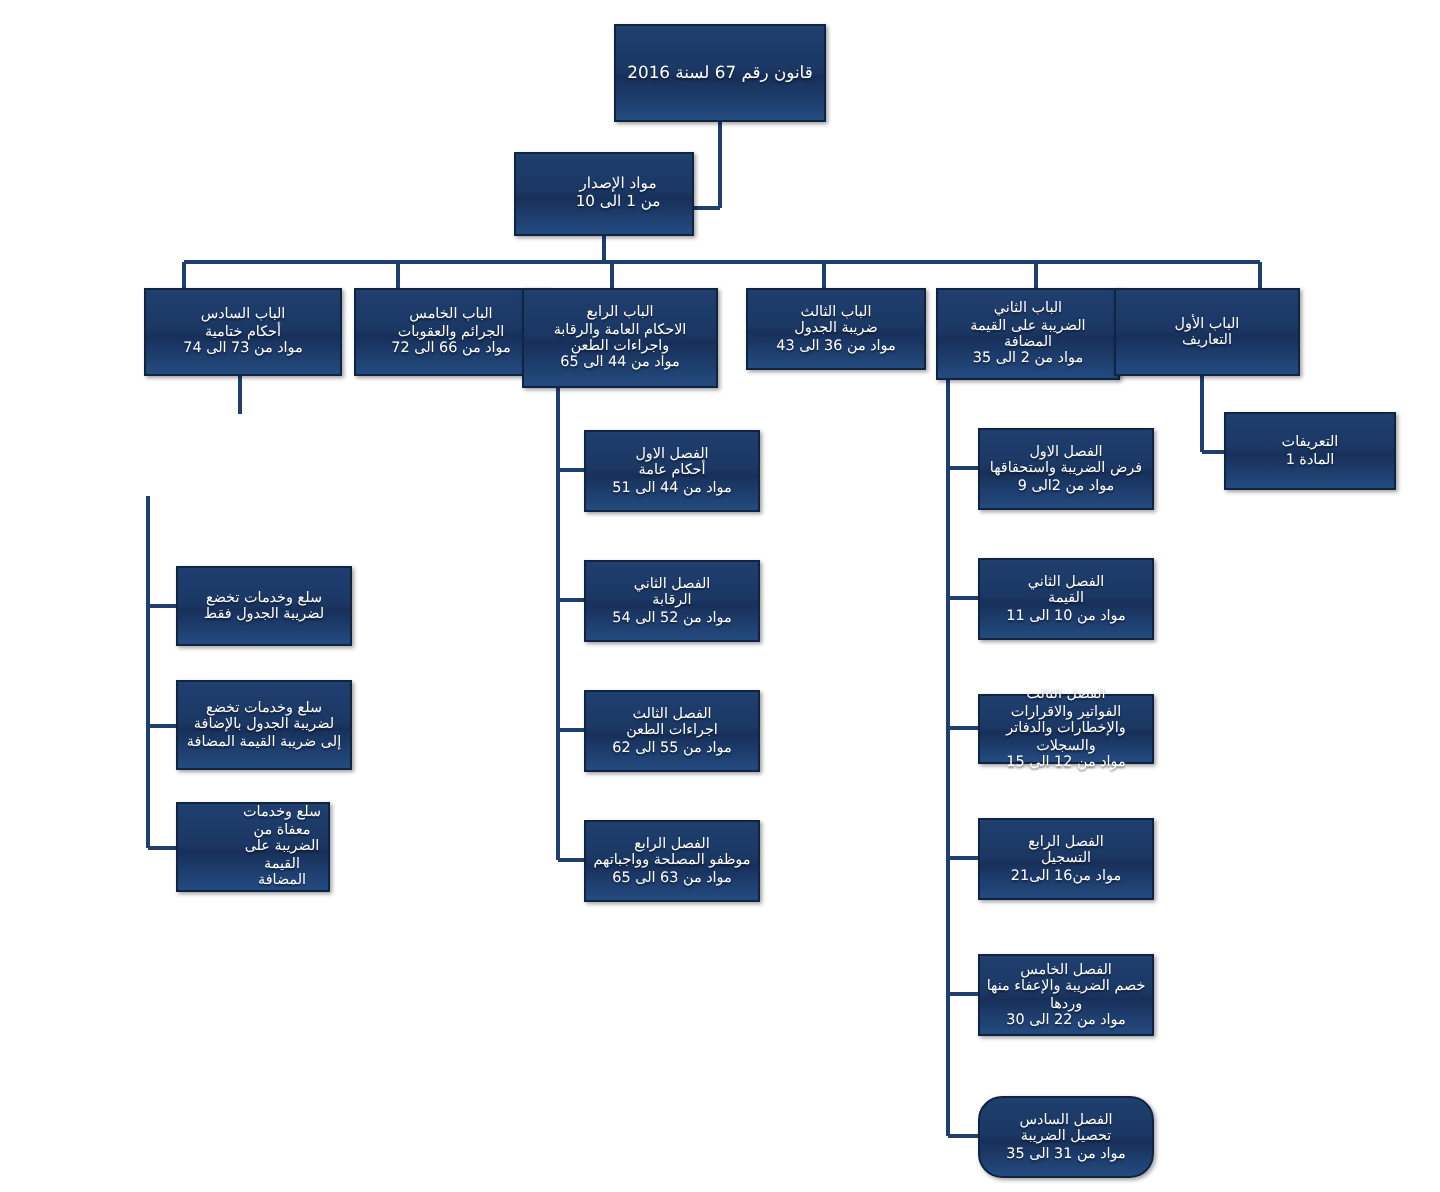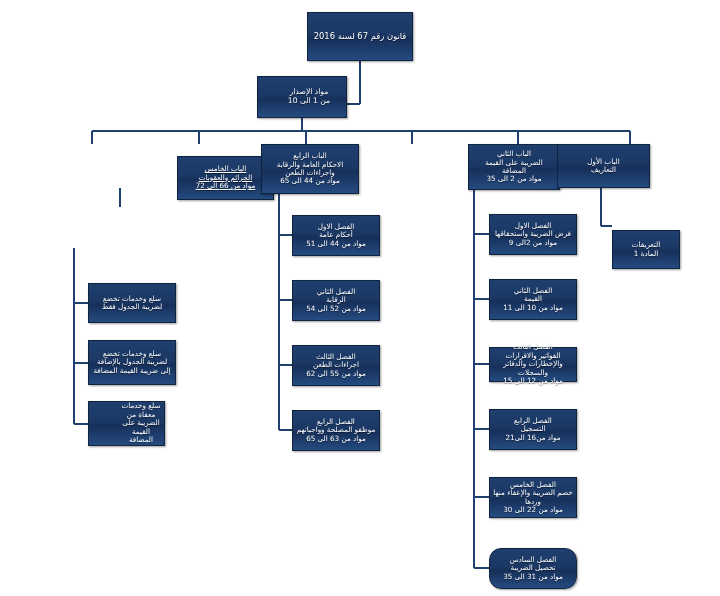--- a/index.html
+++ b/index.html
@@ -115,48 +115,58 @@
 
   <div class="node fs85" style="left:307px; top:12px; width:106px; height:49px;">
     <span class="txt">قانون رقم 67 لسنة 2016</span>
   </div>
 
   <div class="node fs75" style="left:257px; top:76px; width:90px; height:42px;padding-left:17px;">
     <span class="txt">مواد الإصدار
 من 1 الى 10</span>
   </div>
 
-
-  <div class="node fs7" style="left:177px; top:156px; width:97px; height:44px;text-decoration:underline;">
+  <div class="node fs7" style="left:72px; top:144px; width:99px; height:44px;">
+    <span class="txt">الباب السادس
+أحكام ختامية
+مواد من 73 الى 74</span>
+  </div>
+
+  <div class="node fs7" style="left:177px; top:144px; width:97px; height:44px;">
     <span class="txt">الباب الخامس
 الجرائم والعقوبات
 مواد من 66 الى 72</span>
   </div>
 
   <div class="node fs7" style="left:261px; top:144px; width:98px; height:50px;">
     <span class="txt">الباب الرابع
 الاحكام العامة والرقابة
 واجراءات الطعن
 مواد من 44 الى 65</span>
   </div>
 
+  <div class="node fs7" style="left:373px; top:144px; width:90px; height:41px;">
+    <span class="txt">الباب الثالث
+ضريبة الجدول
+مواد من 36 الى 43</span>
+  </div>
 
   <div class="node fs7 overflow" style="left:468px; top:144px; width:92px; height:46px;">
     <span class="txt">الباب الثاني
 الضريبة على القيمة
 المضافة
 مواد من 2 الى 35</span>
   </div>
 
   <div class="node fs7" style="left:557px; top:144px; width:93px; height:44px;">
     <span class="txt">الباب الأول
 التعاريف</span>
   </div>
 
-  <div class="node fs7" style="left:612px; top:206px; width:68px; height:39px;margin-top:24px;">
+  <div class="node fs7" style="left:612px; top:206px; width:86px; height:39px;">
     <span class="txt">التعريفات
 المادة 1</span>
   </div>
 
 
   <div class="node fs7" style="left:88px; top:283px; width:88px; height:40px;">
     <span class="txt">سلع وخدمات تخضع
 لضريبة الجدول فقط</span>
   </div>
 

